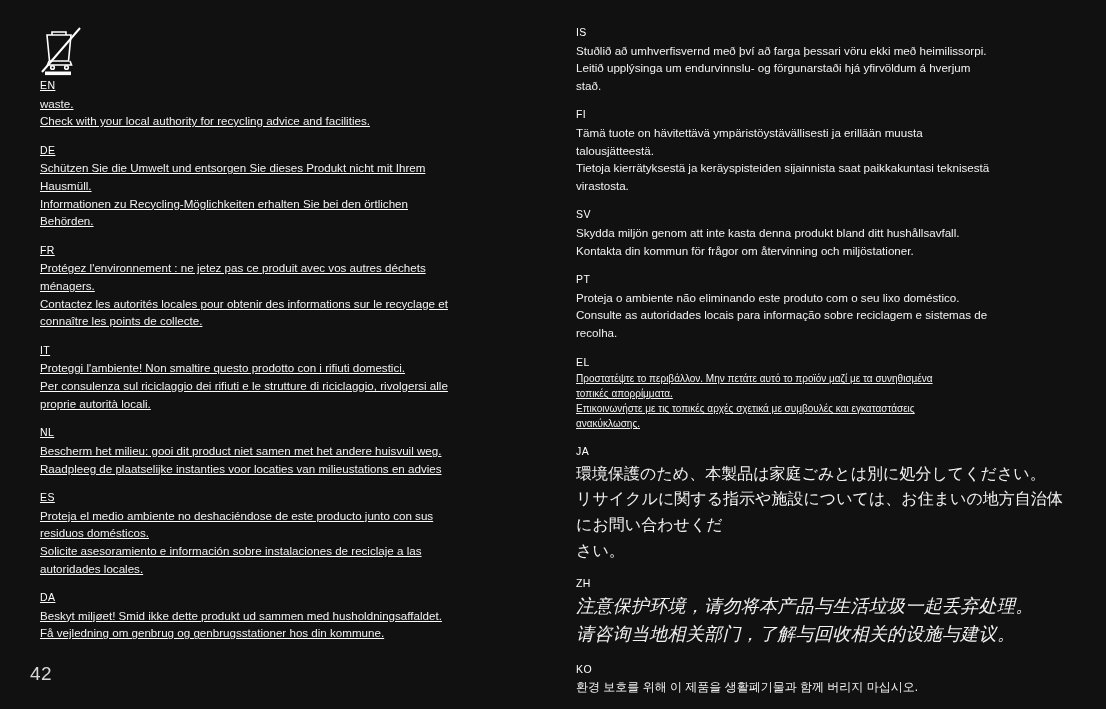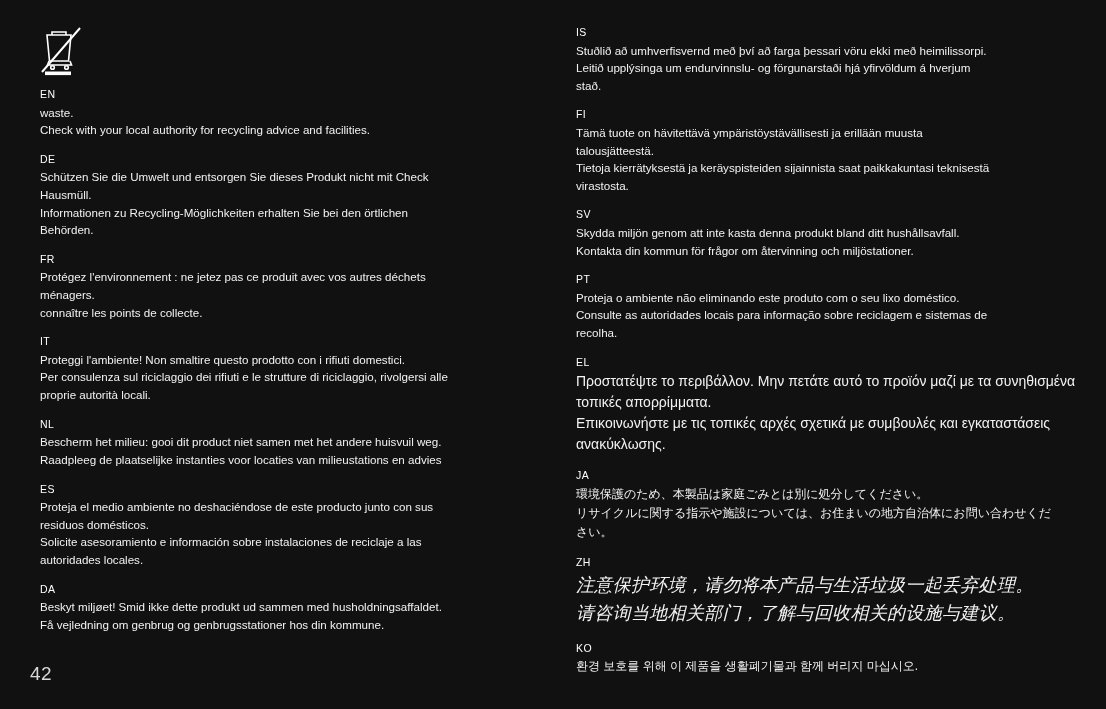--- a/index.html
+++ b/index.html
@@ -54,40 +54,42 @@
     font-size: 18px;
     line-height: 1.55;
     letter-spacing: 0.3px;
     font-style: italic;
   }
   .ko .lang-lines {
     font-size: 12px;
     line-height: 1.6;
   }
   .ja .lang-lines {
-    font-size: 12px;
+    font-size: 16px;
     line-height: 1.6;
   }
   .el .lang-lines {
-    font-size: 14px;
+    font-size: 10px;
     line-height: 1.5;
+    text-decoration: underline;
   }
   .page-number {
     position: absolute;
     left: 30px;
     bottom: 24px;
     font-size: 19px;
     color: #d8d8d8;
     letter-spacing: 0.5px;
   }
   .left-stack {
     position: absolute;
     left: 40px;
-    top: 88px;
+    top: 79px;
     width: 490px;
+    text-decoration: underline;
   }
   .right-stack {
     position: absolute;
     left: 576px;
     top: 26px;
     width: 500px;
   }
 </style>
 </head>
 <body>
@@ -114,32 +116,33 @@
       <div class="lang-code">EN</div>
       <div class="lang-lines">
         <span class="ln">waste.</span>
         <span class="ln">Check with your local authority for recycling advice and facilities.</span>
       </div>
     </div>
 
     <div class="lang-block">
       <div class="lang-code">DE</div>
       <div class="lang-lines">
-        <span class="ln">Schützen Sie die Umwelt und entsorgen Sie dieses Produkt nicht mit Check</span>
+        <span class="ln">Schützen Sie die Umwelt und entsorgen Sie dieses Produkt nicht mit Ihrem</span>
         <span class="ln">Hausmüll.</span>
         <span class="ln">Informationen zu Recycling-Möglichkeiten erhalten Sie bei den örtlichen</span>
         <span class="ln">Behörden.</span>
       </div>
     </div>
 
     <div class="lang-block">
       <div class="lang-code">FR</div>
       <div class="lang-lines">
         <span class="ln">Protégez l'environnement : ne jetez pas ce produit avec vos autres déchets</span>
         <span class="ln">ménagers.</span>
+        <span class="ln">Contactez les autorités locales pour obtenir des informations sur le recyclage et</span>
         <span class="ln">connaître les points de collecte.</span>
       </div>
     </div>
 
     <div class="lang-block">
       <div class="lang-code">IT</div>
       <div class="lang-lines">
         <span class="ln">Proteggi l'ambiente! Non smaltire questo prodotto con i rifiuti domestici.</span>
         <span class="ln">Per consulenza sul riciclaggio dei rifiuti e le strutture di riciclaggio, rivolgersi alle</span>
         <span class="ln">proprie autorità locali.</span>

